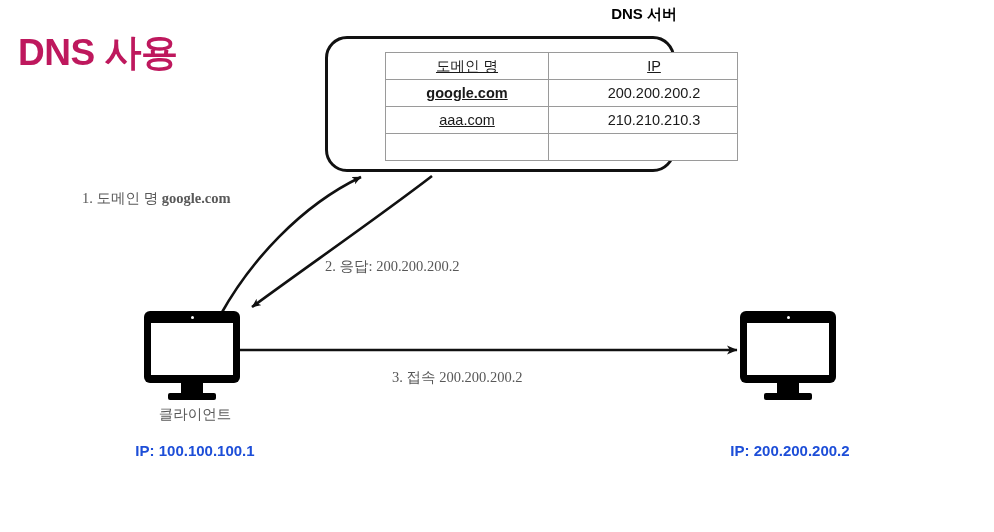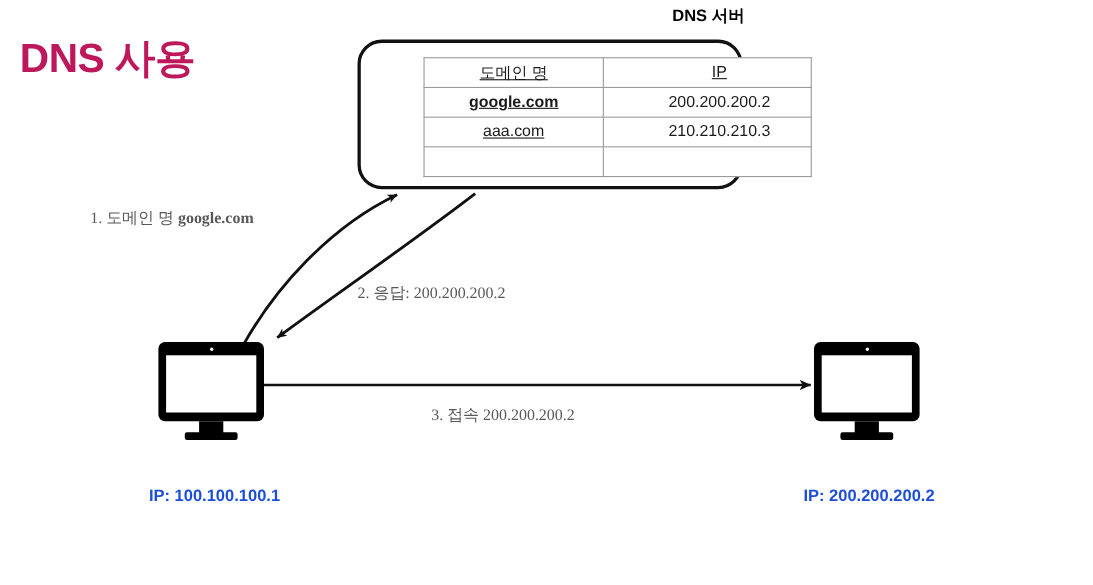--- a/index.html
+++ b/index.html
@@ -240,20 +240,21 @@
   <div class="step-label" id="label-step3">3. 접속 200.200.200.2</div>
 
   <div class="monitor" id="client-monitor">
     <div class="screen-frame">
       <div class="cam"></div>
       <div class="screen-inner"></div>
     </div>
     <div class="neck"></div>
     <div class="base"></div>
   </div>
+  <div class="device-name" id="client-name">클라이언트</div>
   <div class="device-ip" id="client-ip">IP: 100.100.100.1</div>
 
   <div class="monitor" id="server-monitor">
     <div class="screen-frame">
       <div class="cam"></div>
       <div class="screen-inner"></div>
     </div>
     <div class="neck"></div>
     <div class="base"></div>
   </div>

